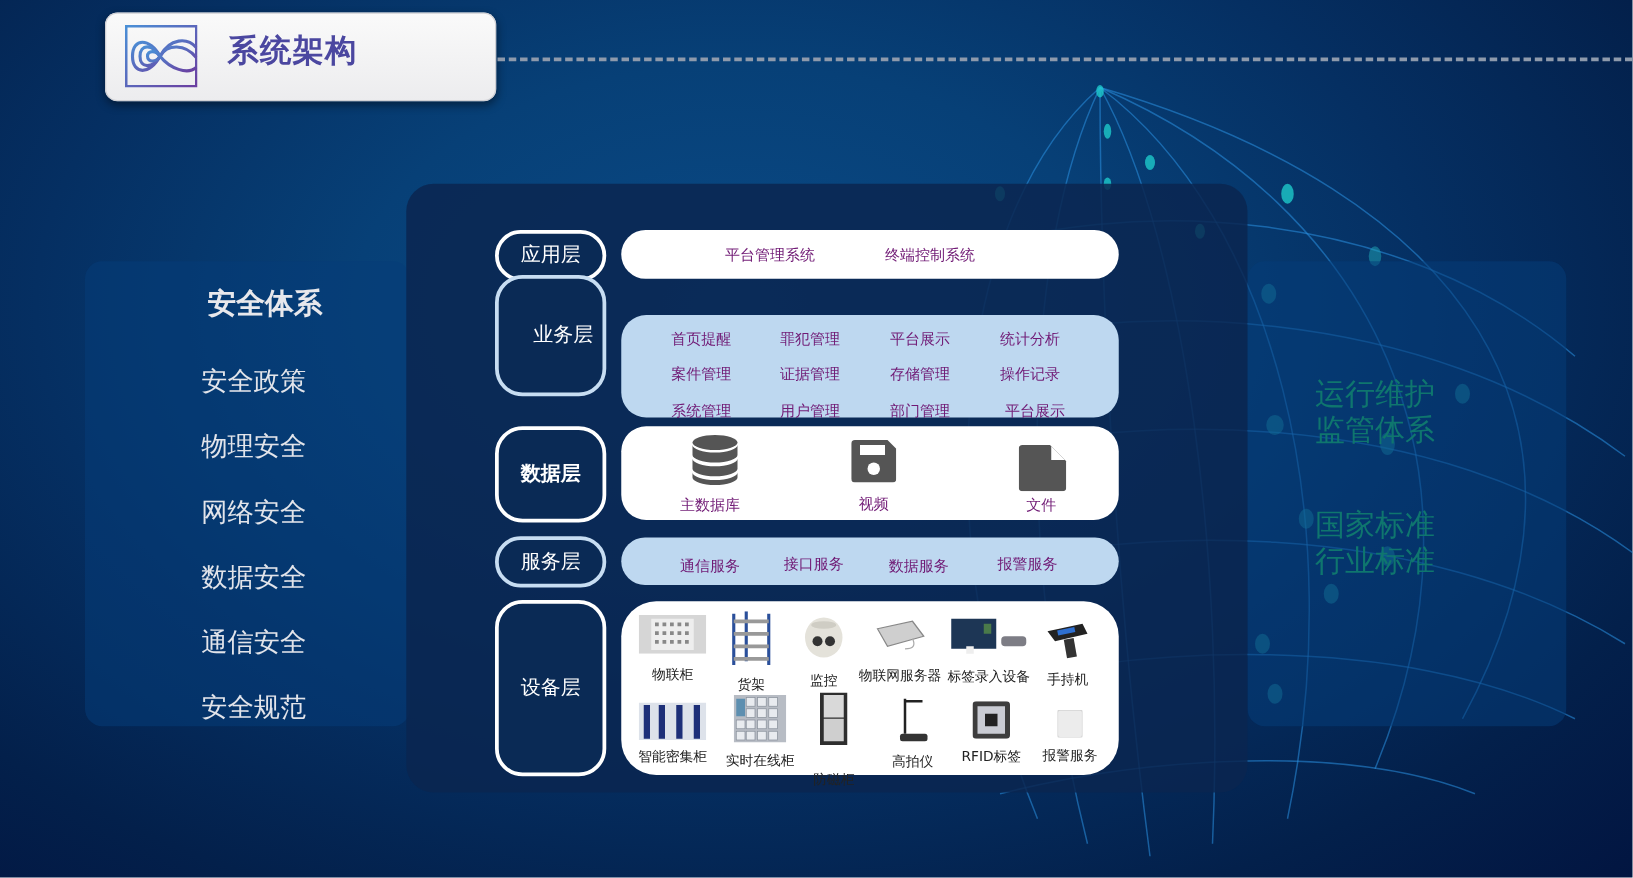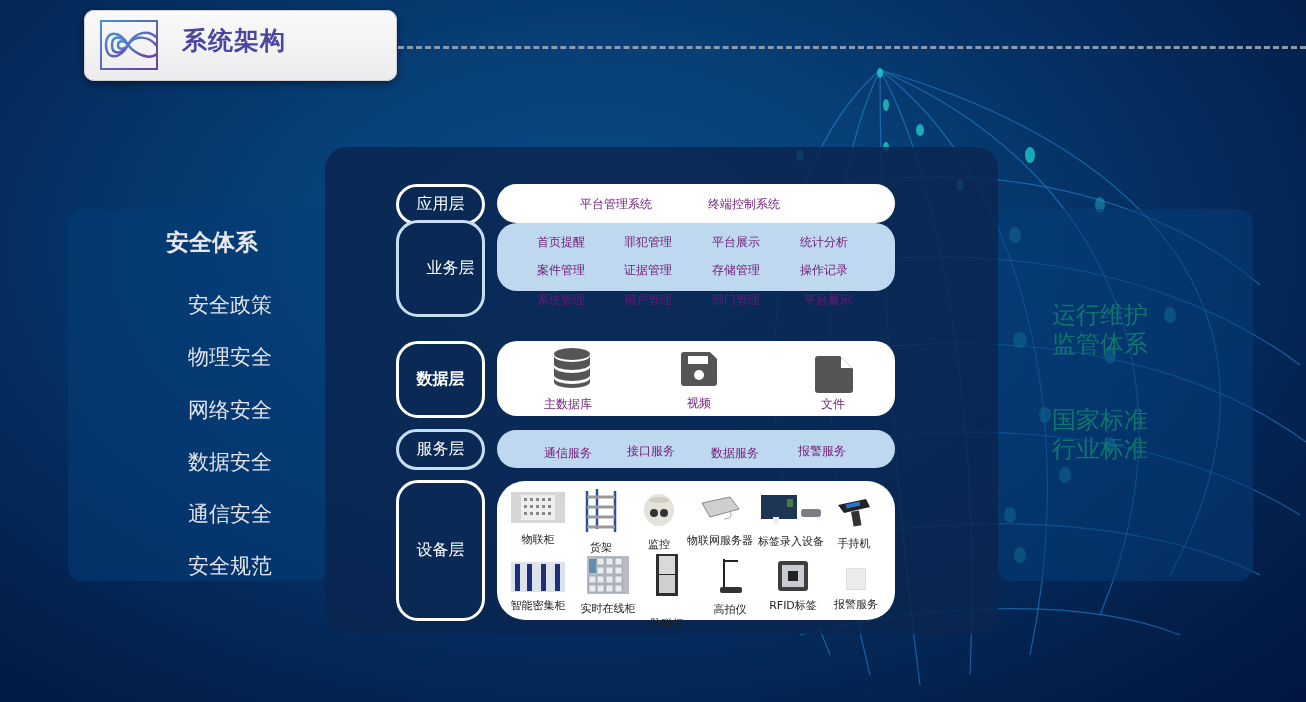--- a/index.html
+++ b/index.html
@@ -31,21 +31,21 @@
     position: absolute; top: 209px; height: 372px;
     background: rgba(6, 60, 120, 0.55);
     border-radius: 14px;
   }
   .left-panel { left: 68px; width: 260px; }
   .right-panel { left: 998px; width: 255px; }
   .left-title {
     position: absolute; left: 98px; top: 18px; font-size: 23px; font-weight: bold; color: #e8e8ec;
   }
   .left-item {
-    position: absolute; left: 120px; font-size: 21px; color: #e2e4ea;
+    position: absolute; left: 93px; font-size: 21px; color: #e2e4ea;
   }
   .right-group {
     position: absolute; left: 54px; font-size: 24px; line-height: 29px; color: #0f766e;
   }
   .center-panel {
     position: absolute; left: 325px; top: 147px; width: 673px; height: 487px;
     background: rgba(10, 38, 80, 0.85);
     border-radius: 22px;
   }
   .layer-label {
@@ -153,21 +153,21 @@
 
 <div class="center-panel"></div>
 
 <div class="layer-label" style="top:184px;height:41px;">应用层</div>
 <div class="layer-box white" style="top:184px;height:39px;">
   <span class="cell" style="left:83px;top:12px">平台管理系统</span>
   <span class="cell" style="left:211px;top:12px">终端控制系统</span>
 </div>
 
 <div class="layer-label blue" style="top:220px;height:97px;padding-left:20px;">业务层</div>
-<div class="layer-box lblue" style="top:223px;height:68px;">
+<div class="layer-box lblue" style="top:252px;height:82px;">
   <span class="cell" style="left:40px;top:11px">首页提醒</span>
   <span class="cell" style="left:127px;top:11px">罪犯管理</span>
   <span class="cell" style="left:215px;top:11px">平台展示</span>
   <span class="cell" style="left:303px;top:11px">统计分析</span>
   <span class="cell" style="left:40px;top:39px">案件管理</span>
   <span class="cell" style="left:127px;top:39px">证据管理</span>
   <span class="cell" style="left:215px;top:39px">存储管理</span>
   <span class="cell" style="left:303px;top:39px">操作记录</span>
   <span class="cell" style="left:40px;top:69px">系统管理</span>
   <span class="cell" style="left:127px;top:69px">用户管理</span>

